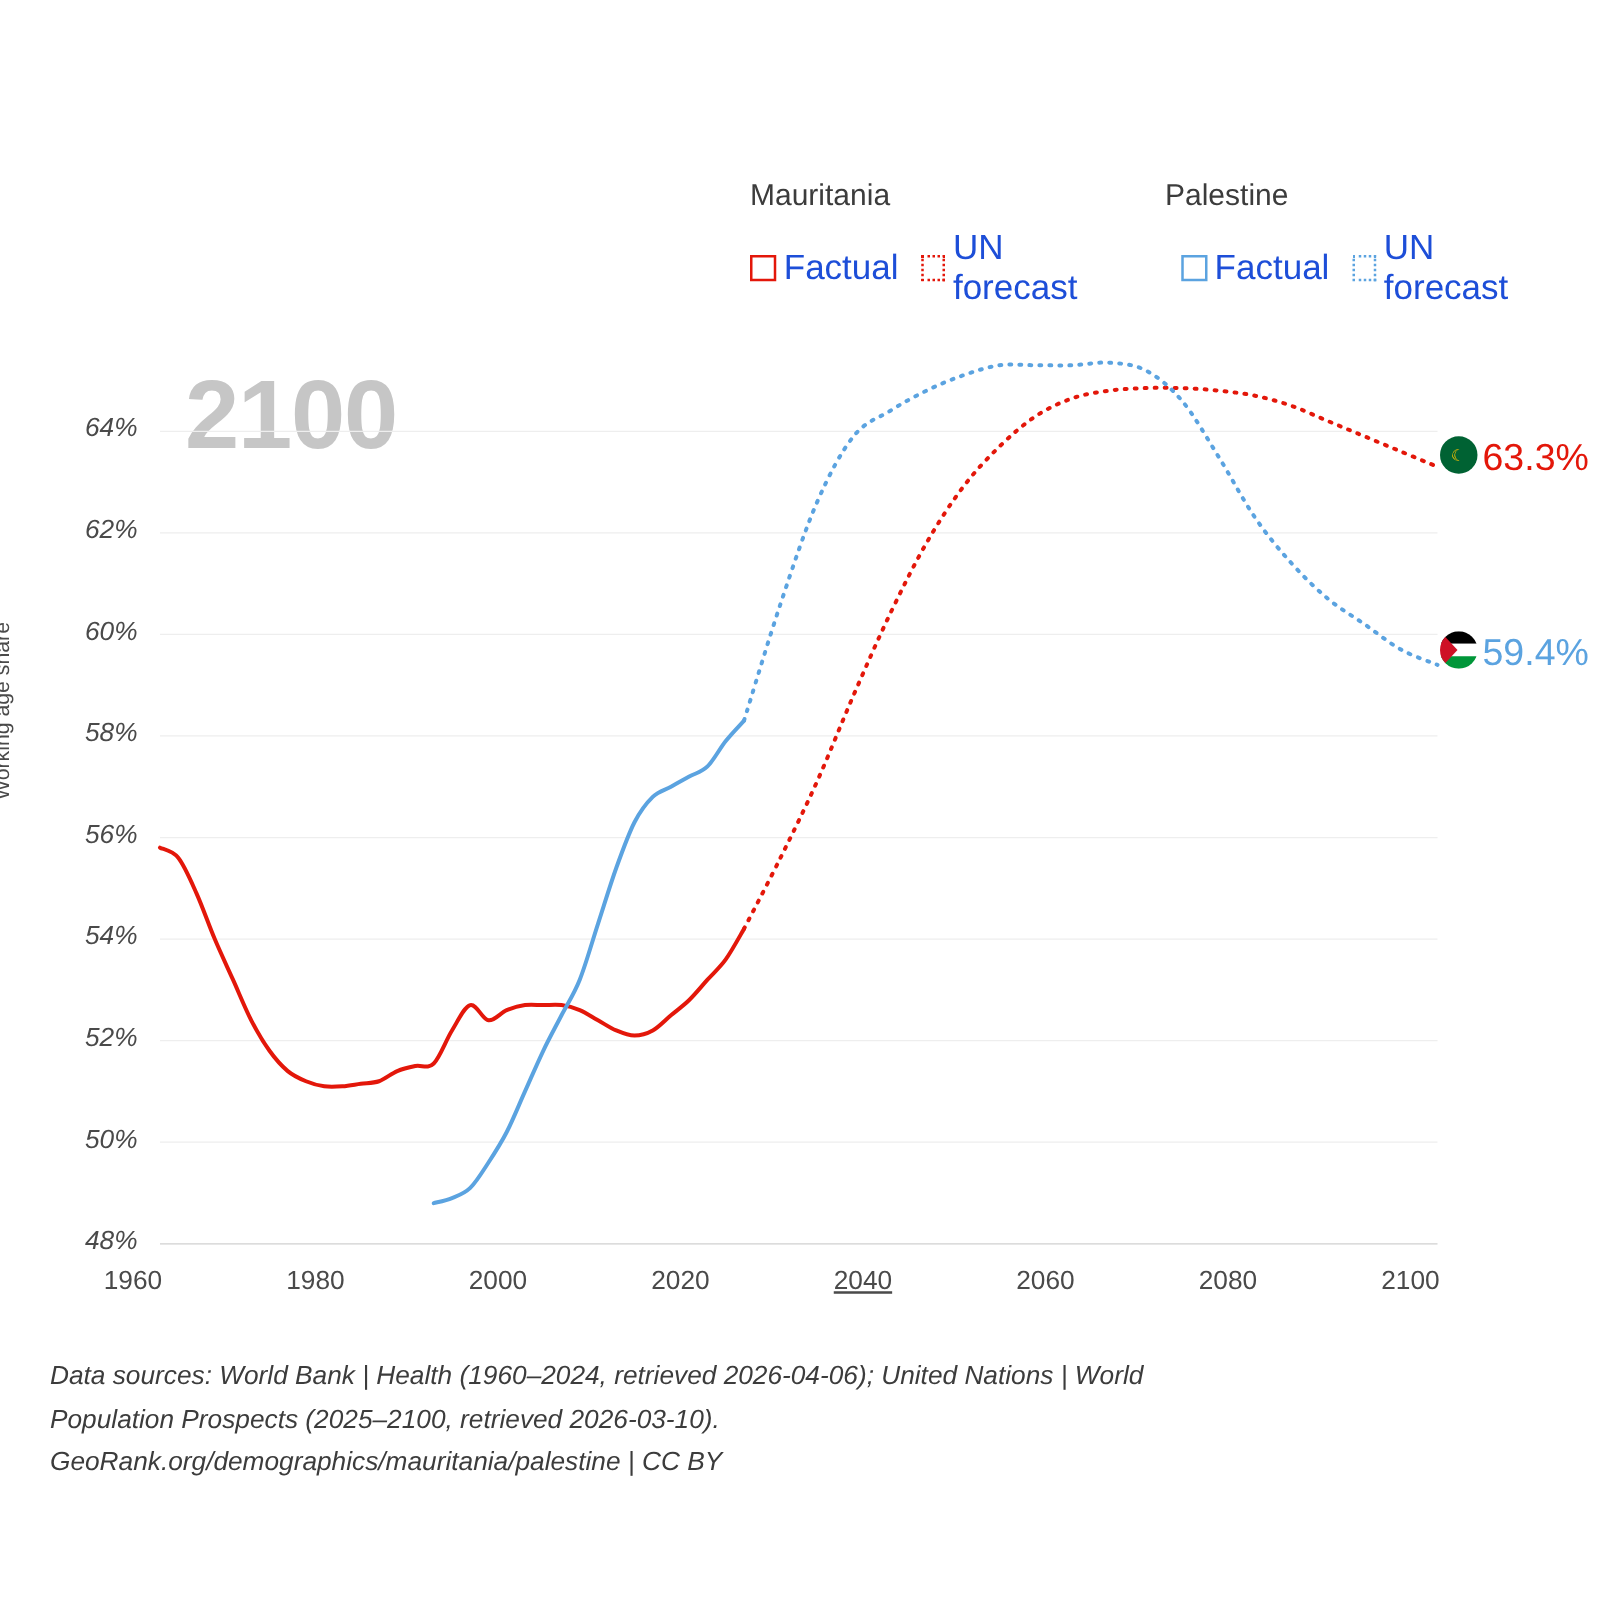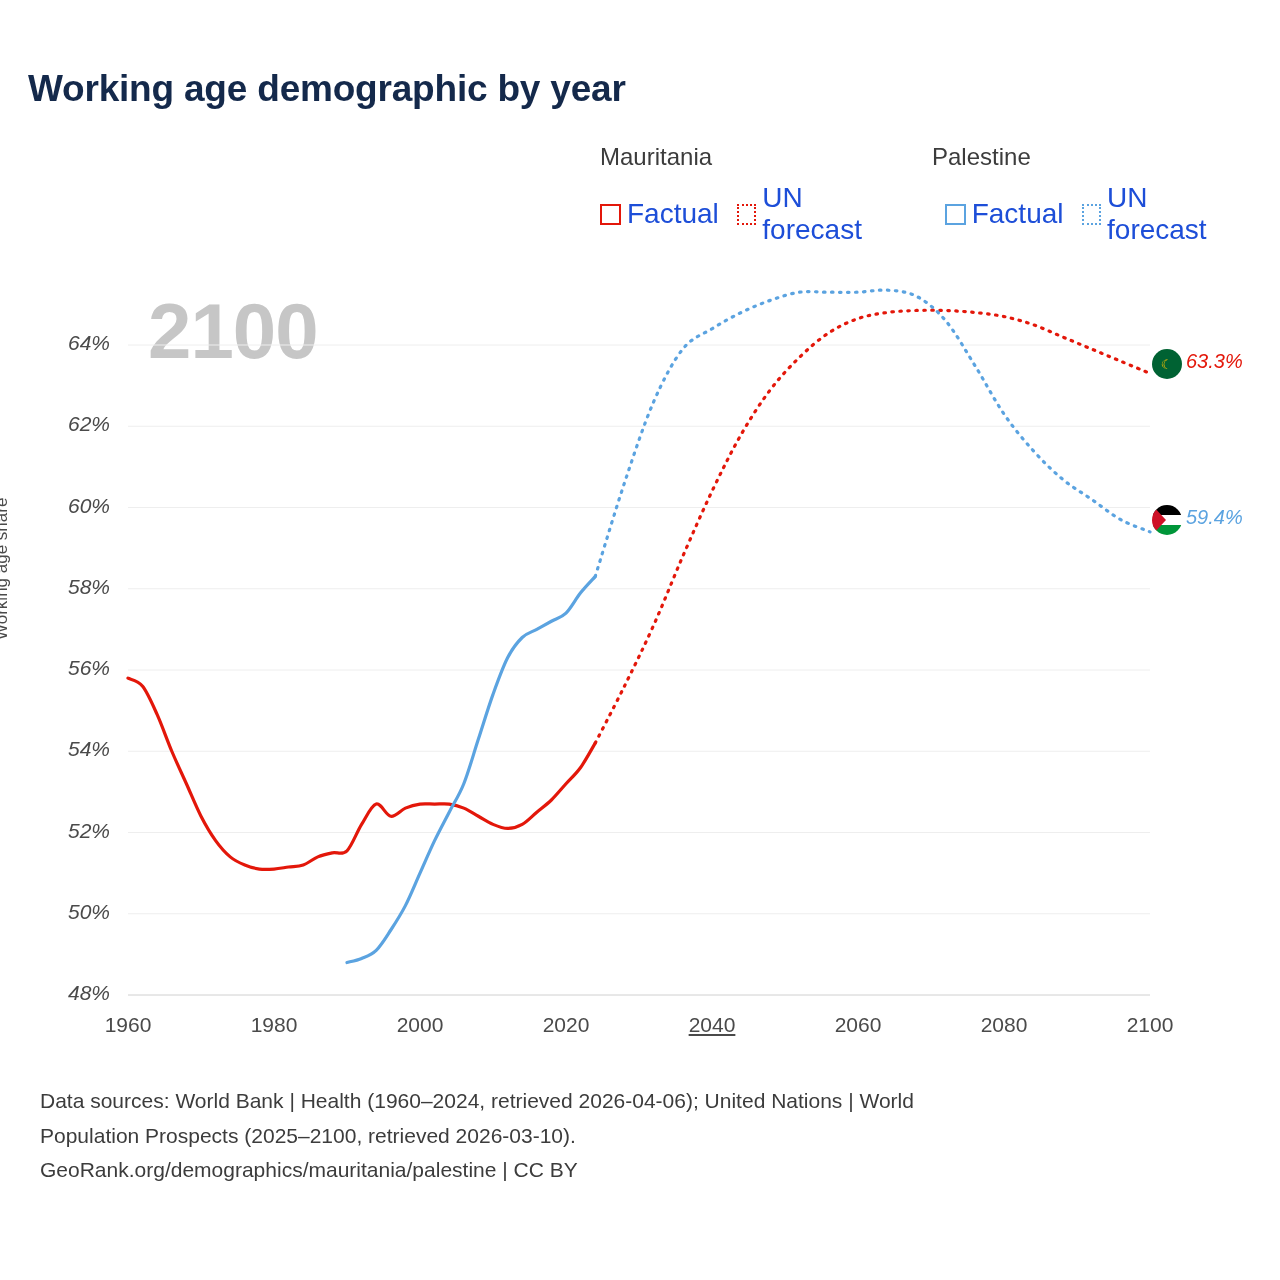--- a/index.html
+++ b/index.html
@@ -73,21 +73,21 @@
     text-align: right;
     font-size: 21px;
     color: #4a4a4a;
     font-style: italic;
   }
   .xtick {
     position: absolute;
     top: 1010px;
     font-size: 21px;
     color: #4a4a4a;
-    text-align: center;
+    text-align: left;
     width: 90px;
   }
   .ylabel {
     position: absolute;
     left: -8px;
     top: 640px;
     transform: rotate(-90deg);
     transform-origin: left top;
     font-size: 17px;
     color: #4a4a4a;
@@ -105,23 +105,22 @@
   svg.chart {
     position: absolute;
     left: 0;
     top: 0;
     width: 1280px;
     height: 1280px;
     overflow: visible;
   }
   .endlabel {
     position: absolute;
-    font-size: 20px;
+    font-size: 30px;
     white-space: nowrap;
-    font-style: italic;
   }
   .endlabel.red { color: #e3170a; left: 1186px; top: 350px; }
   .endlabel.blue { color: #5ba3e0; left: 1186px; top: 506px; }
   .flag {
     position: absolute;
     width: 30px;
     height: 30px;
     border-radius: 50%;
     overflow: hidden;
   }
@@ -149,28 +148,27 @@
   }
   .footer {
     position: absolute;
     left: 40px;
     top: 1085px;
     width: 1180px;
     font-size: 21px;
     color: #3c3c3c;
     line-height: 1.55;
   }
-  .footer div { margin-bottom: 2px; }
+  .footer div { margin-bottom: 2px; font-style: italic; }
 </style>
 </head>
 <body>
 
 <div class="page">
 
-  <div class="title">Working age demographic by year</div>
 
   <div class="legend">
     <div class="legend-row-1">
       <div class="legend-country-1">Mauritania</div>
       <div>Palestine</div>
     </div>
     <div class="legend-row-2">
       <div class="legend-item">
         <span class="swatch sw-solid-red"></span>
         <span>Factual</span>

